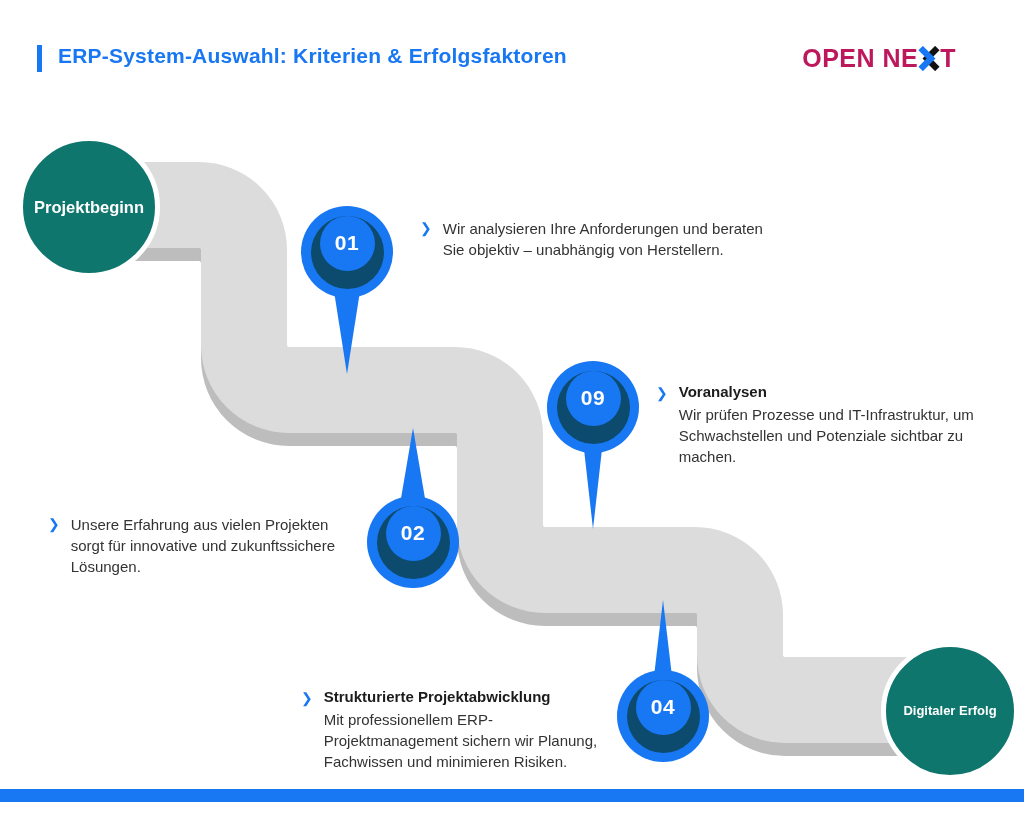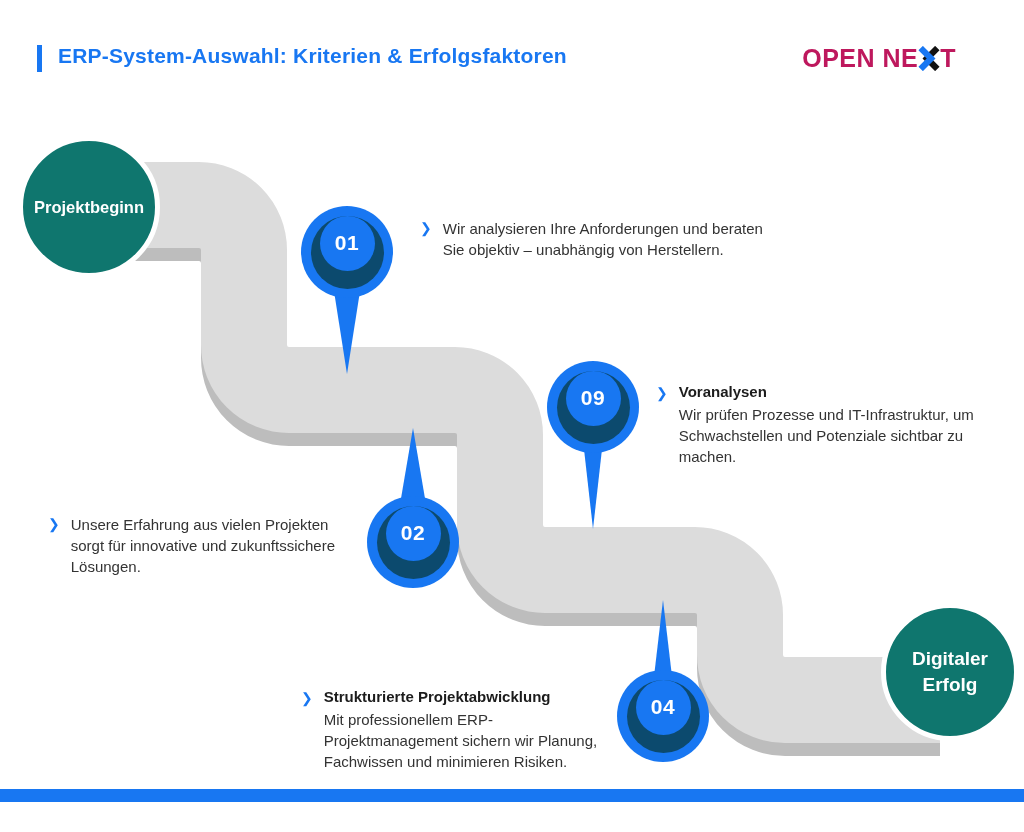--- a/index.html
+++ b/index.html
@@ -21,21 +21,21 @@
   .logo svg { margin:0 -1px; display:block; }
   
   .road-layer { position:absolute; left:0; top:0; z-index:0; }
   
   .node {
     position:absolute; z-index:2; border-radius:50%; background:#0f766e;
     border:5px solid #fff; display:flex; align-items:center; justify-content:center;
     color:#fff; font-weight:700; text-align:center;
   }
   .node-start { left:18px; top:136px; width:142px; height:142px; font-size:16.5px; }
-  .node-end   { left:881px; top:603px; width:138px; height:138px; font-size:19px; }
+  .node-end   { left:881px; top:642px; width:138px; height:138px; font-size:13px; }
   .node-end .node-label { width:100px; line-height:1.35; }
   
   .pin {
     position:absolute; z-index:2; width:92px; height:92px; border-radius:50%;
     background:#1877F2; display:flex; align-items:center; justify-content:center;
   }
   .pin-ring {
     width:73px; height:73px; border-radius:50%; background:#0c4a6e;
     display:flex; align-items:flex-start; justify-content:center;
   }

